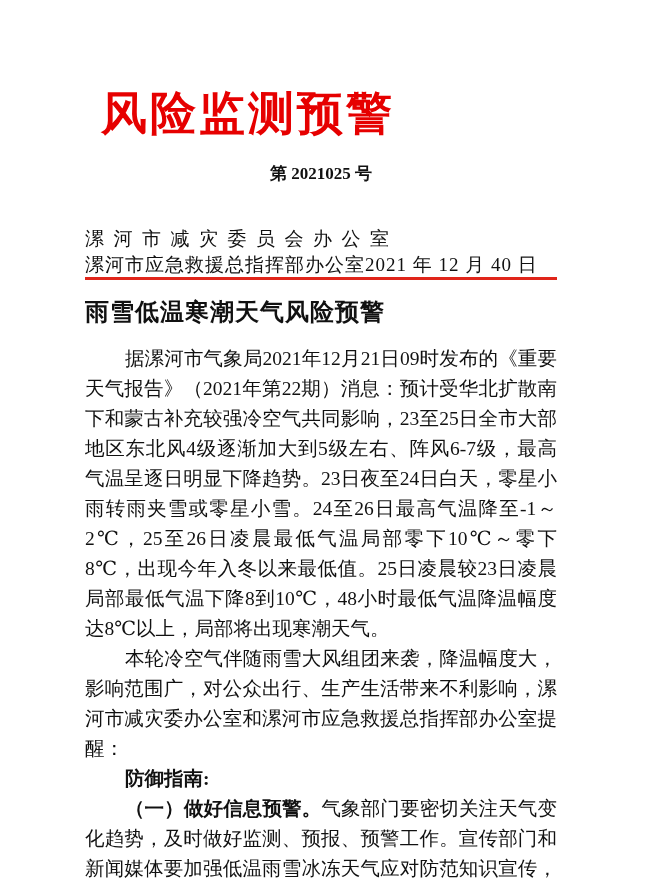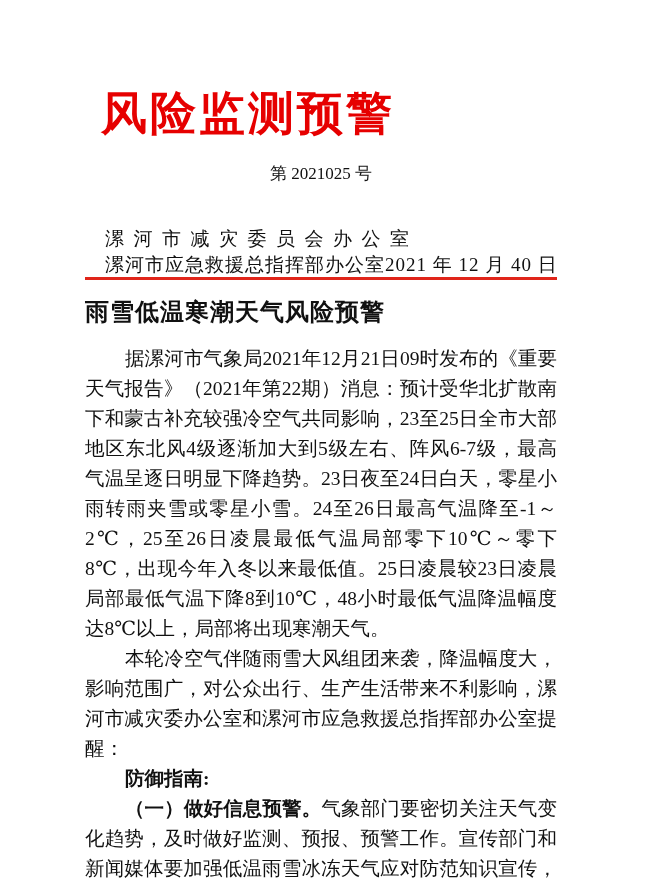--- a/index.html
+++ b/index.html
@@ -26,27 +26,26 @@
     font-weight: 700;
     color: #e60000;
     letter-spacing: 3px;
     white-space: nowrap;
   }
   .doc-number {
     margin-top: 23px;
     text-align: center;
     font-size: 17px;
     line-height: 22px;
-    font-weight: 400;
+    font-weight: 700;
   }
   .issuers {
     margin-top: 41px;
     font-size: 19px;
     line-height: 26px;
-    margin-left: 20px;
   }
   .issuer-line1 {
     letter-spacing: 9.5px;
     white-space: nowrap;
   }
   .issuer-line2 {
     display: flex;
     justify-content: flex-start;
     align-items: baseline;
     letter-spacing: 1px;

